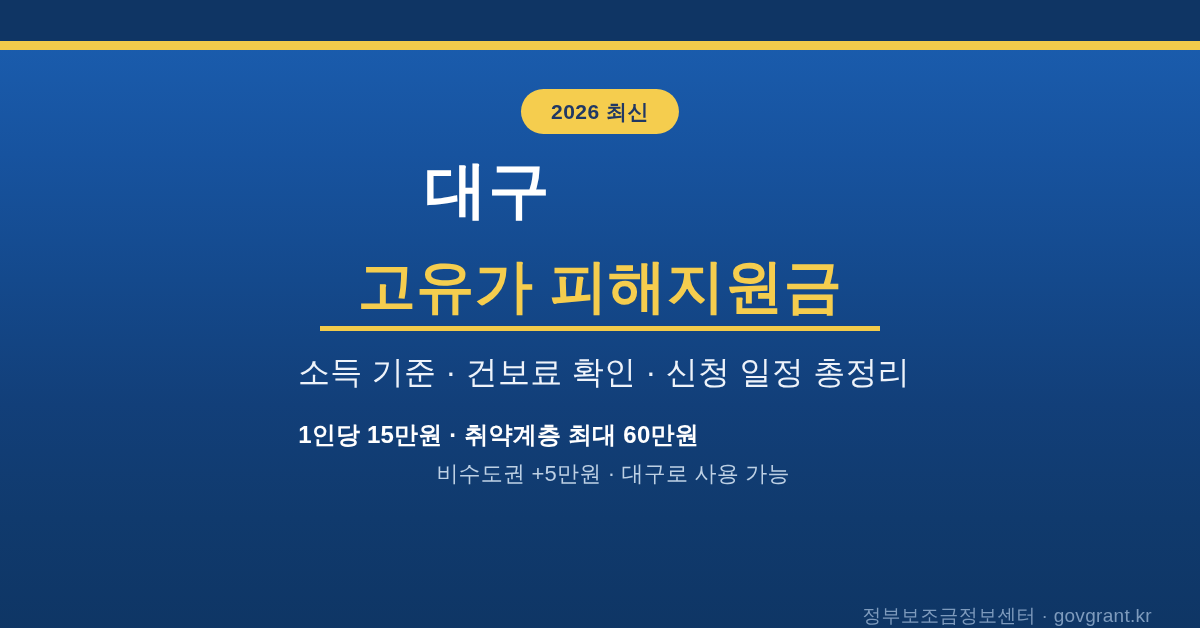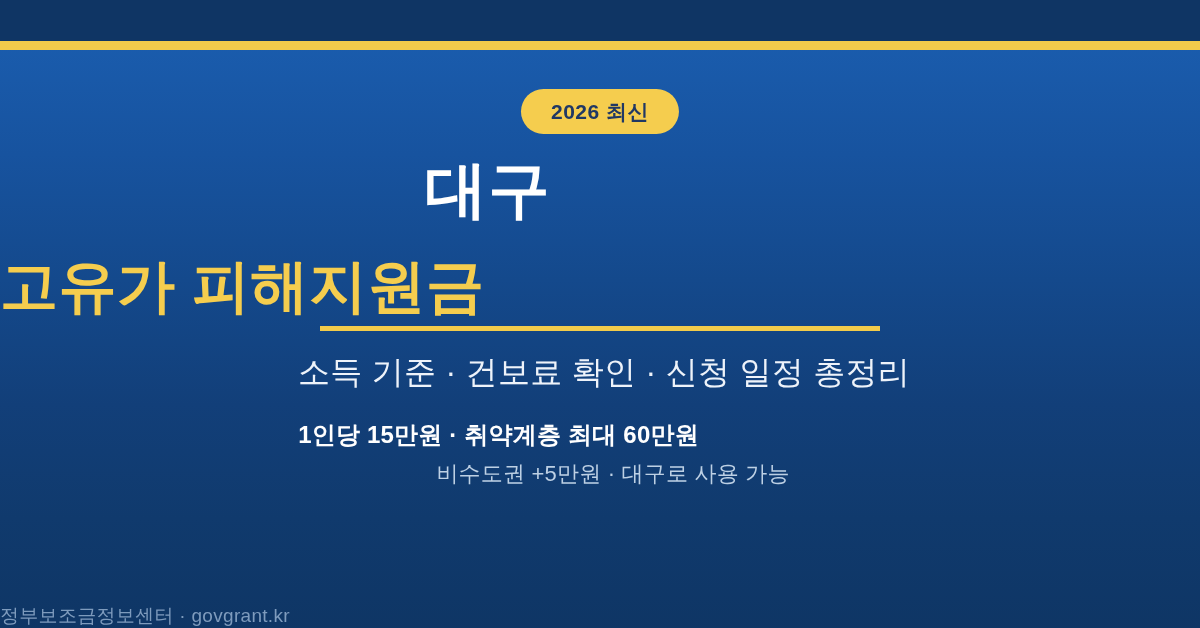--- a/index.html
+++ b/index.html
@@ -83,21 +83,21 @@
     line-height: 1.05;
     letter-spacing: 1px;
   }
 
   
   .headline {
     position: absolute;
     top: 213px;
     left: 0;
     width: 1200px;
-    text-align: left;
+    text-align: center;
     font-size: 58px;
     font-weight: 700;
     color: #f5cd4e;
     line-height: 1.1;
     letter-spacing: 0.5px;
   }
 
   
   .rule {
     position: absolute;
@@ -148,21 +148,21 @@
     letter-spacing: 0.2px;
     padding-left: 13px;
   }
 
   
   .footer {
     position: absolute;
     bottom: 40px;
     left: 0;
     width: 1152px;
-    text-align: left;
+    text-align: right;
     font-size: 19px;
     font-weight: 400;
     color: #7e9bbd;
     letter-spacing: 0.3px;
   }
 </style>
 </head>
 <body>
 
 <div class="poster">

